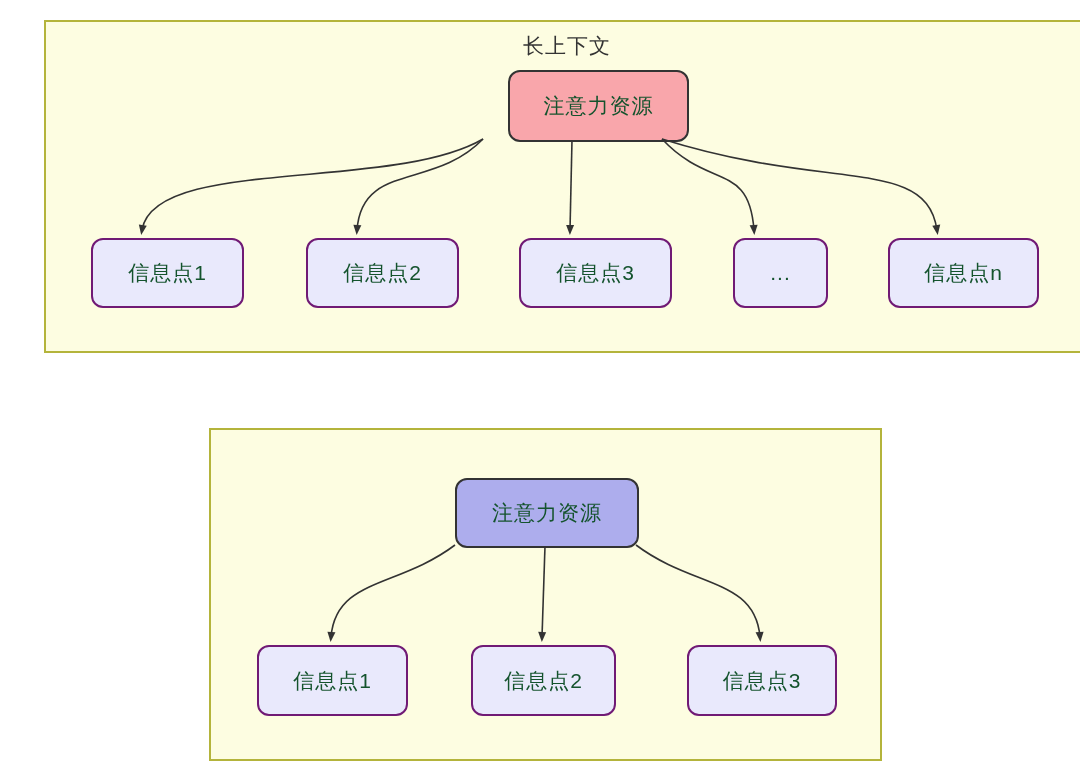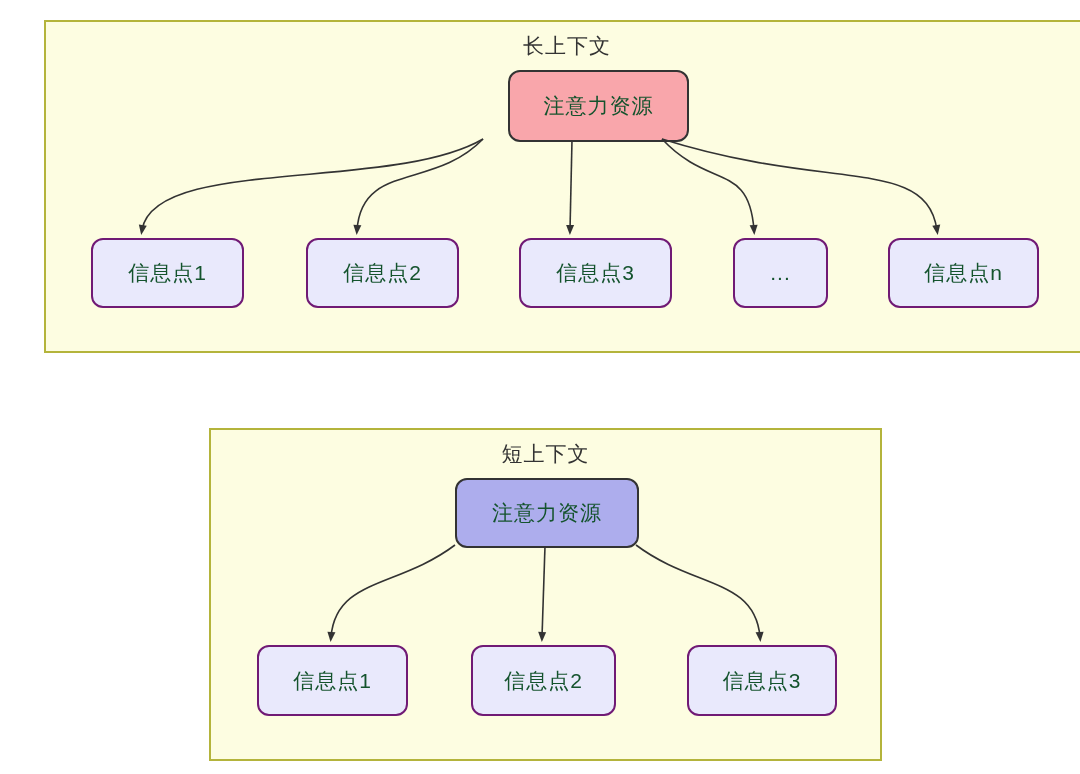--- a/index.html
+++ b/index.html
@@ -83,21 +83,20 @@
     <div class="panel-title">长上下文</div>
     <div class="node root-node root-long">注意力资源</div>
     <div class="node info-node ln-0">信息点1</div>
     <div class="node info-node ln-1">信息点2</div>
     <div class="node info-node ln-2">信息点3</div>
     <div class="node info-node ln-3">...</div>
     <div class="node info-node ln-4">信息点n</div>
   </div>
 
   <div class="panel panel-short">
-    <div class="panel-title">短上下文</div>
     <div class="node root-node root-short">注意力资源</div>
     <div class="node info-node sn-0">信息点1</div>
     <div class="node info-node sn-1">信息点2</div>
     <div class="node info-node sn-2">信息点3</div>
   </div>
 
   <svg class="edges" width="1080" height="774" viewBox="0 0 1080 774">
     <defs>
       <marker id="arrow" markerUnits="userSpaceOnUse" markerWidth="12" markerHeight="12" refX="6" refY="6" orient="auto">
         <path d="M1,2 L11,6 L1,10 Z" fill="#333333"></path>

